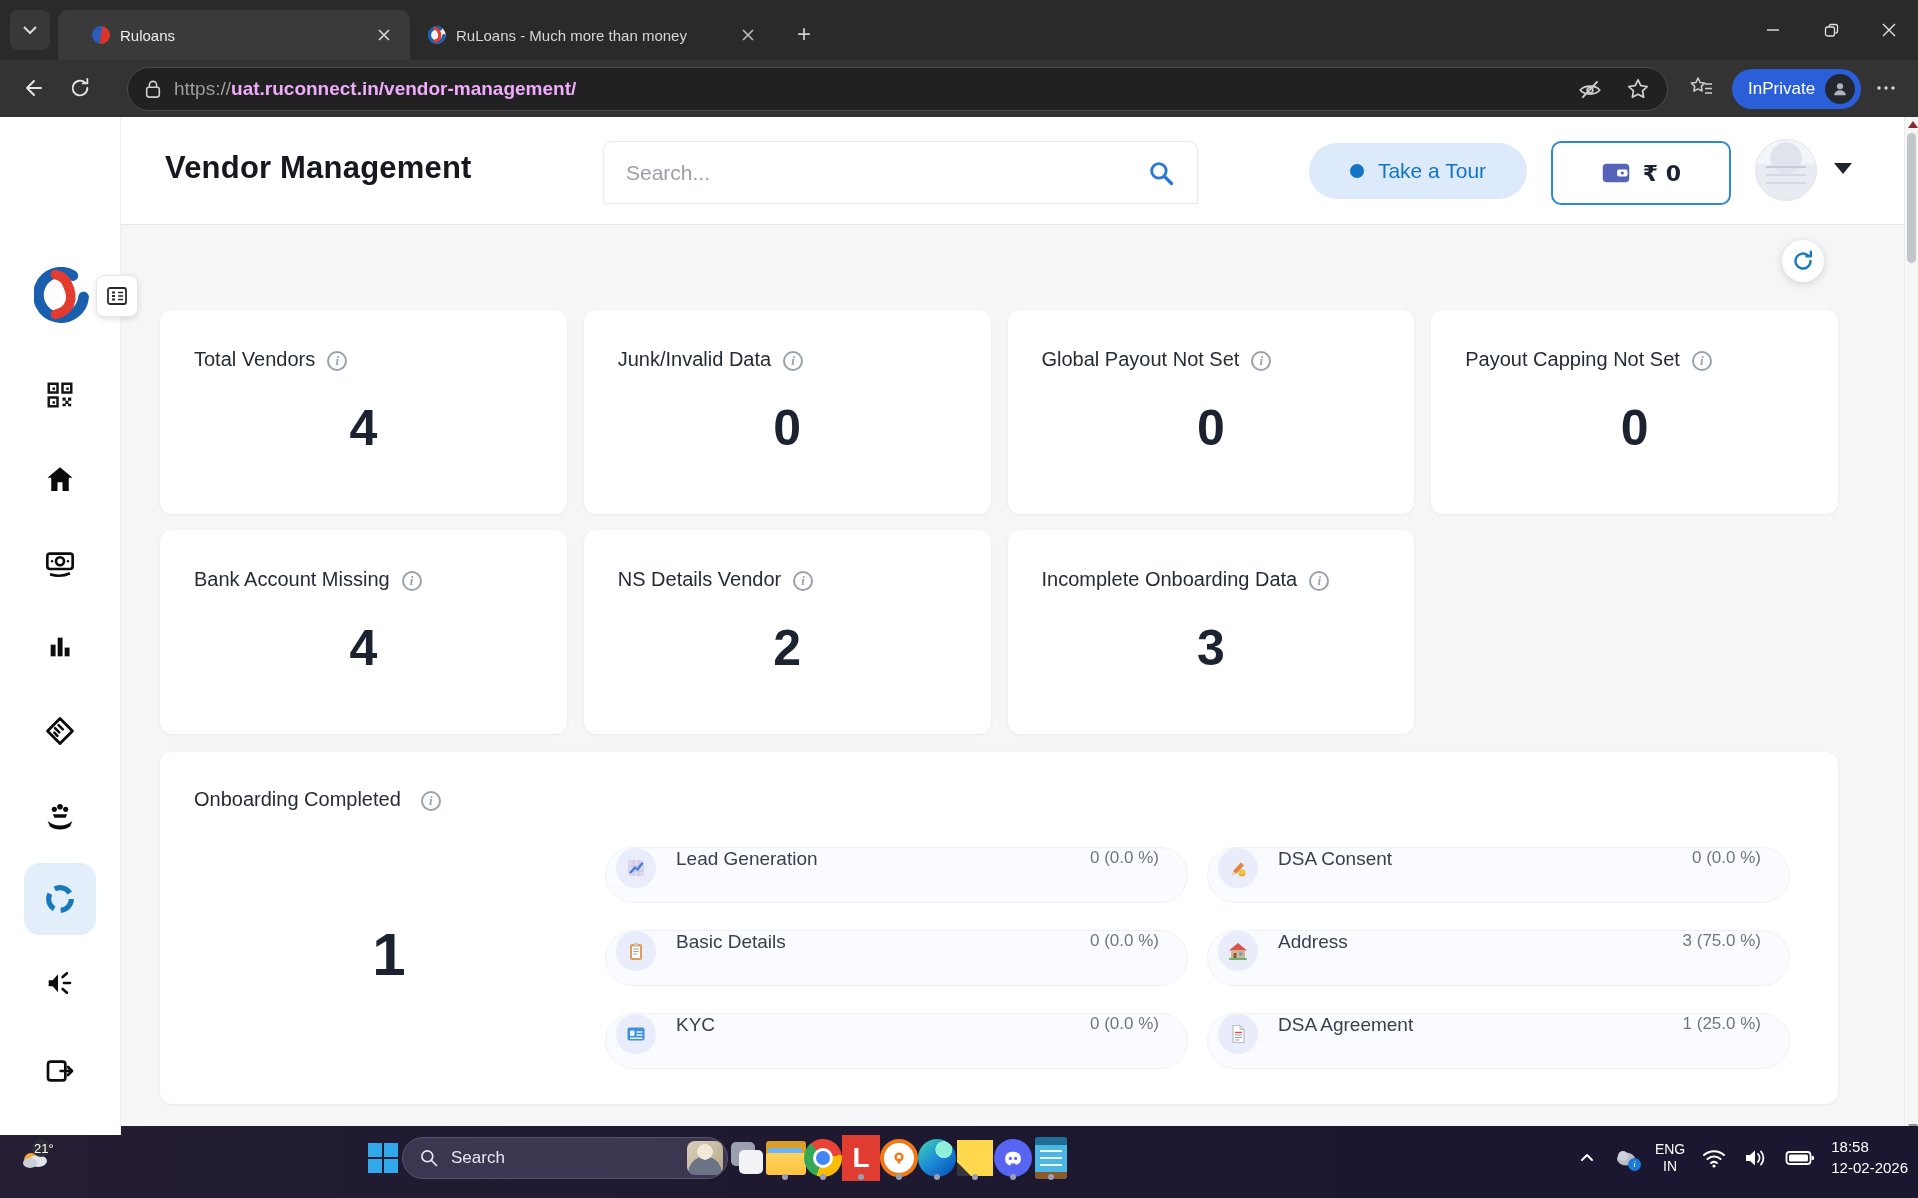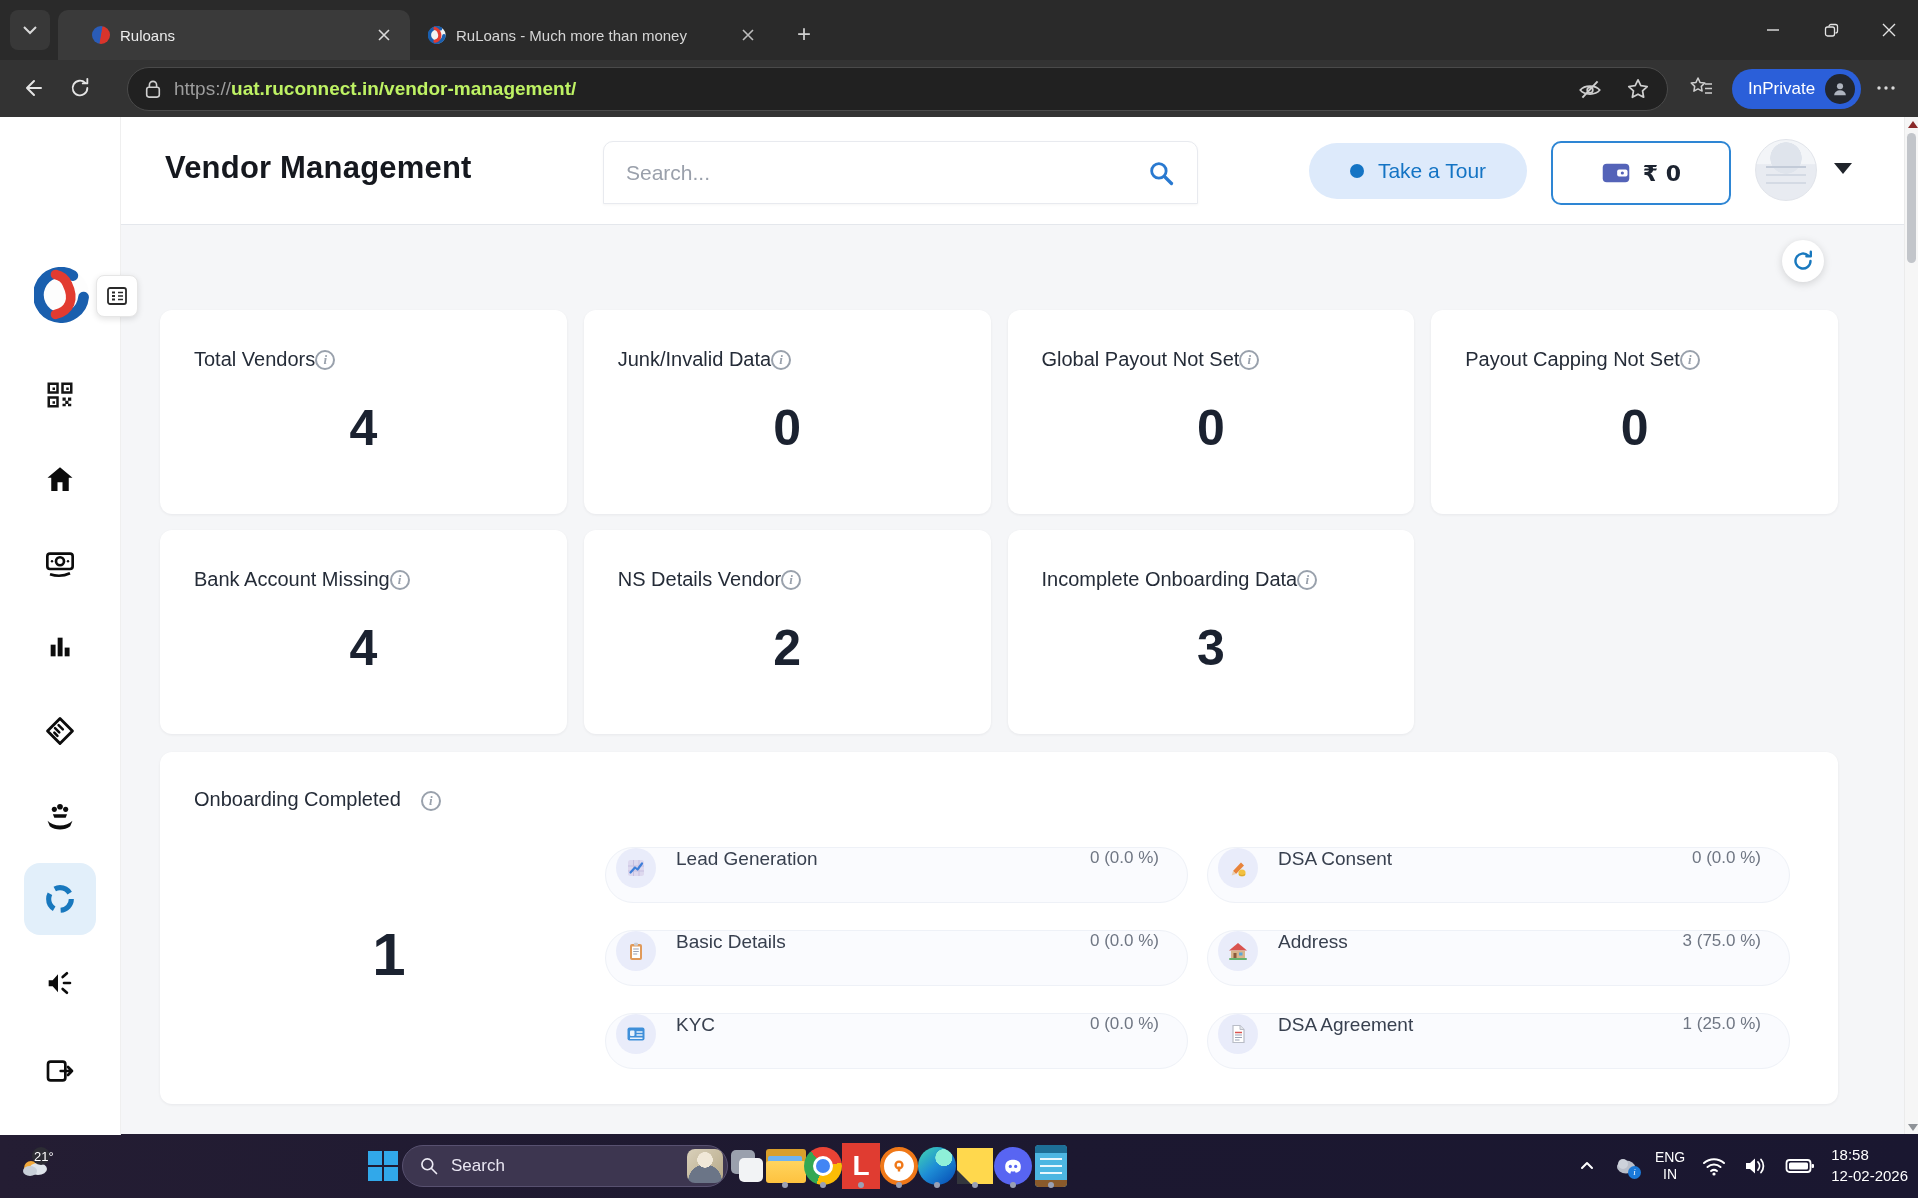--- a/index.html
+++ b/index.html
@@ -17,21 +17,21 @@
   .tab .title { flex:1; overflow:hidden; white-space:nowrap; }
   .tab-close { margin-left:12px; display:flex; align-items:center; justify-content:center; width:24px; height:24px; border-radius:6px; }
   .newtab { position:absolute; left:786px; top:16px; width:36px; height:36px; display:flex; align-items:center; justify-content:center; color:#cfcfcf; font-size:24px; font-weight:400; }
   .win-controls { position:absolute; right:0; top:0; height:60px; display:flex; }
   .win-btn { width:58px; height:60px; display:flex; align-items:center; justify-content:center; color:#e3e3e3; }
 
   .toolbar { position:absolute; top:60px; left:0; right:0; height:57px; background:#333333; }
   .nav-btn { position:absolute; top:8px; width:40px; height:40px; display:flex; align-items:center; justify-content:center; border-radius:8px; }
   .addressbar { position:absolute; left:127px; top:7px; width:1541px; height:44px; background:#212121; border:1px solid #4a4a4a; border-radius:22px; display:flex; align-items:center; padding:0 16px; }
   .url { font-size:19px; margin-left:12px; white-space:nowrap; }
-  .url .dim { color:#9d9d9d; } .url .dom { color:#bef264; font-weight:600; }
+  .url .dim { color:#9d9d9d; } .url .dom { color:#f0abfc; font-weight:600; }
   .addr-right { margin-left:auto; display:flex; gap:22px; align-items:center; }
   .inprivate { position:absolute; left:1732px; top:9px; height:40px; border-radius:20px; background:#2b5fd9; color:#fff; font-size:17px; display:flex; align-items:center; padding:0 6px 0 16px; gap:10px; }
   .inp-avatar { width:30px; height:30px; border-radius:50%; background:#23272e; display:flex; align-items:center; justify-content:center; }
 
   
   .page { position:absolute; top:117px; left:0; right:0; bottom:63px; background:#fff; display:flex; }
   .sidebar { width:120px; background:#fff; position:relative; flex:0 0 auto; box-shadow:1px 0 0 #efefef; z-index:3; }
   .logo-wrap { position:absolute; top:150px; left:34px; width:56px; height:56px; }
   .side-toggle { position:absolute; top:158px; left:96px; width:42px; height:42px; background:#fff; border:1px solid #e6e6e6; border-radius:8px; box-shadow:0 2px 6px rgba(0,0,0,.12); display:flex; align-items:center; justify-content:center; z-index:4; }
   .nav-item { position:absolute; left:24px; width:72px; height:72px; display:flex; align-items:center; justify-content:center; border-radius:16px; }
@@ -50,21 +50,21 @@
       radial-gradient(circle at 50% 30%, #dfe4ec 0 30%, transparent 31%),
       linear-gradient(#f3f5f8 0 40%, #e8ebf1 41% 100%); border:1px solid #e1e4ea; overflow:hidden; }
   .avatar::after { content:""; position:absolute; left:10px; top:26px; right:10px; height:2px; background:#c3cbd8; box-shadow:0 8px 0 #d4dae4, 0 16px 0 #d4dae4; }
   .hdr-caret { position:absolute; left:1714px; top:46px; width:0; height:0; border-left:9px solid transparent; border-right:9px solid transparent; border-top:11px solid #20242b; }
 
   .refresh-fab { position:absolute; left:1662px; top:123px; width:42px; height:42px; border-radius:50%; background:#fff; box-shadow:0 2px 8px rgba(0,0,0,.15); display:flex; align-items:center; justify-content:center; z-index:2; }
 
   .content { position:absolute; top:108px; left:0; right:14px; bottom:0; padding:85px 66px 0 40px; }
   .cards-grid { display:grid; grid-template-columns:repeat(4,1fr); grid-auto-rows:204px; gap:16px 17px; }
   .card { background:#fff; border-radius:12px; box-shadow:0 1px 3px rgba(16,24,40,.06); padding:38px 34px 0; }
-  .card-title-row { display:flex; align-items:center; }
+  .card-title-row { display:flex; align-items:flex-end; gap:12px; }
   .card-title { font-size:20px; color:#252c38; font-weight:500; }
   .info-i { width:20px; height:20px; border-radius:50%; border:2px solid #99a1ac; color:#99a1ac; font-size:13px; display:flex; align-items:center; justify-content:center; font-family:"Liberation Serif",serif; font-style:italic; font-weight:700; flex:0 0 auto; }
   .card-value { margin-top:28px; text-align:center; font-size:50px; font-weight:700; color:#1b2230; }
 
   .ob-card { margin-top:18px; height:352px; background:#fff; border-radius:12px; box-shadow:0 1px 3px rgba(16,24,40,.06); position:relative; }
   .ob-title-row { position:absolute; left:34px; top:36px; display:flex; align-items:flex-end; gap:20px; }
   .ob-total { position:absolute; left:139px; top:168px; width:180px; text-align:center; font-size:60px; font-weight:700; color:#1b2230; }
   .ob-grid { position:absolute; left:445px; top:95px; width:1185px; display:grid; grid-template-columns:1fr 1fr; gap:27px 19px; }
   .pill { height:56px; background:#fafbfe; border:1px solid #eef1f7; border-radius:28px; display:flex; padding:0 28px 0 10px; }
   .pill-ic { width:40px; height:40px; border-radius:50%; background:#e9ecfa; display:flex; align-items:center; justify-content:center; margin-right:20px; flex:0 0 auto; }
@@ -72,21 +72,21 @@
   .pill-value { margin-left:auto; font-size:17px; color:#6f7683; }
 
   
   .pg-scroll { position:absolute; top:0; right:0; bottom:0; width:14px; background:#f6f6f6; border-left:1px solid #ebebeb; }
   .pg-thumb { position:absolute; top:16px; left:2px; width:9px; height:130px; border-radius:5px; background:#c2c5ca; }
   .pg-arrow { position:absolute; left:3px; width:0; height:0; border-left:5px solid transparent; border-right:5px solid transparent; }
   .pg-arrow.up { top:4px; border-bottom:7px solid #8a2a2a; }
   .pg-arrow.down { bottom:4px; border-top:7px solid #8f9398; }
 
   
-  .taskbar { position:absolute; left:0; right:0; bottom:0; height:64px; background:linear-gradient(90deg,#241d33,#1c1830 55%,#1a1730); }
+  .taskbar { position:absolute; left:0; right:0; bottom:0; height:72px; background:linear-gradient(90deg,#241d33,#1c1830 55%,#1a1730); }
   .weather { position:absolute; left:16px; top:8px; display:flex; align-items:center; gap:6px; color:#fff; font-size:15px; }
   .tb-center { position:absolute; left:364px; top:0; height:63px; display:flex; align-items:center; }
   .tb-icon { width:38px; height:46px; position:relative; display:flex; align-items:center; justify-content:center; }
   .run-dot::after { content:""; position:absolute; bottom:1px; left:50%; transform:translateX(-50%); width:6px; height:6px; border-radius:3px; background:#9aa0b4; }
   .tb-search { width:326px; height:42px; border-radius:21px; background:#3d3650; border:1px solid #585170; display:flex; align-items:center; padding:0 4px 0 16px; color:#e9e6f2; font-size:17px; gap:12px; }
   .tb-search-img { margin-left:auto; width:36px; height:34px; border-radius:8px; background:
       radial-gradient(circle at 50% 32%, #f0e8d8 0 26%, transparent 27%),
       radial-gradient(circle at 50% 95%, #6b7587 0 45%, transparent 46%),
       linear-gradient(135deg,#d9d0ba,#b5a887); }
   .tray { position:absolute; right:10px; top:0; height:63px; display:flex; align-items:center; gap:16px; color:#fff; }

